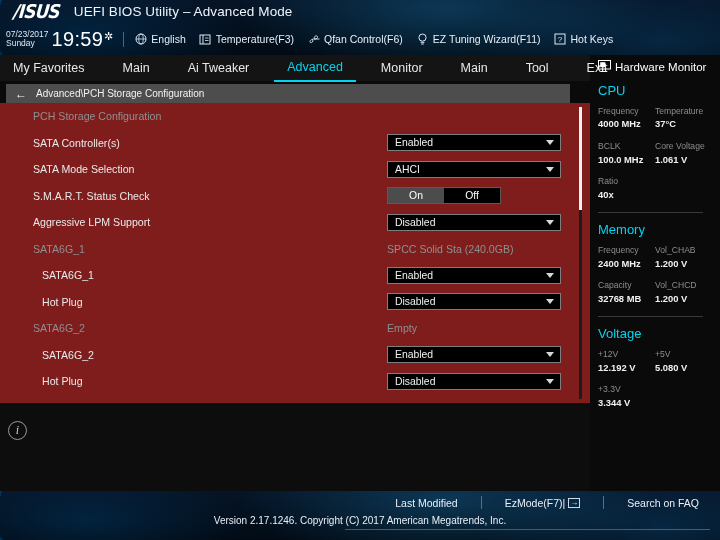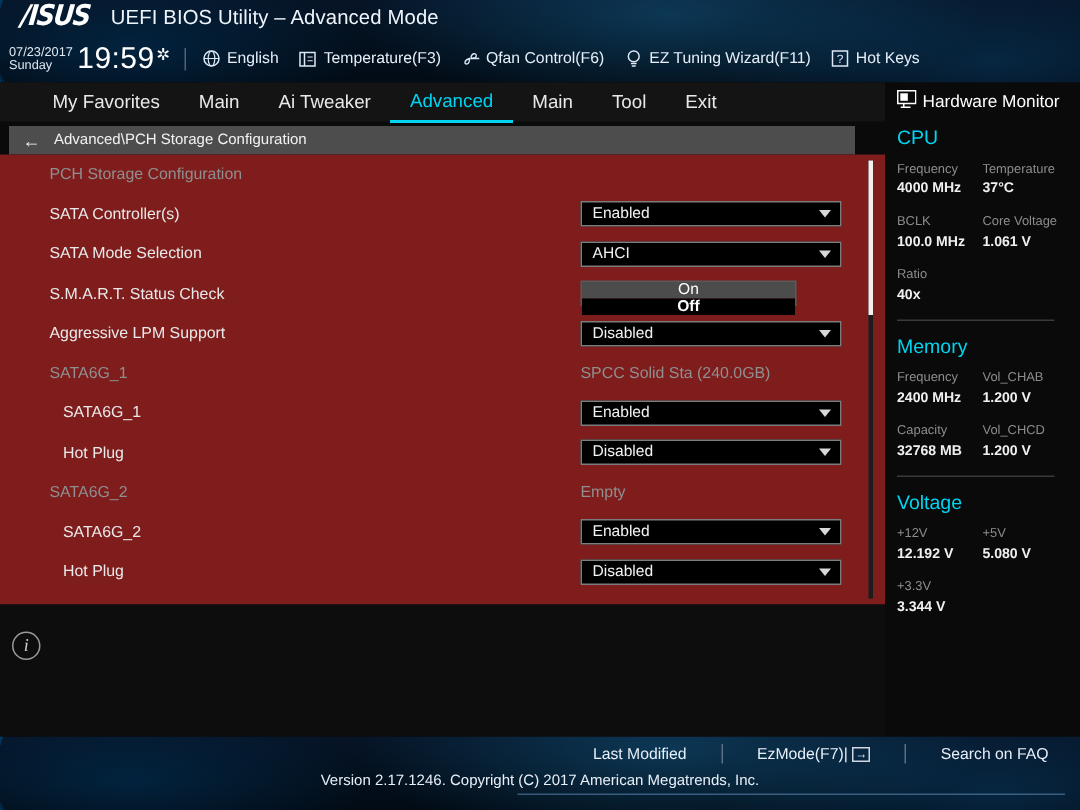--- a/index.html
+++ b/index.html
@@ -42,21 +42,21 @@
   .dt .d2 { font-size:8.5px; }
   .clock { color:#fff; font-size:20px; font-weight:400; letter-spacing:.3px; line-height:1; }
   .gear { color:#fff; font-size:11px; margin-left:1px; margin-top:-6px; }
   .vsep { width:1px; height:15px; background:#50627a; margin:0 10px; }
   .hitem { display:flex; align-items:center; gap:4px; color:#e6eef8; font-size:10.5px; margin-right:13px; white-space:nowrap; }
   .hitem .ic { display:inline-flex; align-items:center; justify-content:center; width:13px; height:13px; }
 
   
   .tabbar {
     position:absolute; left:0; top:55px; width:590px; height:26px;
-    background:#141414; display:flex; align-items:center; padding-left:22px; gap:0;
+    background:#141414; display:flex; align-items:center; gap:12px;
   }
   .tab { color:#e8e8e8; font-size:12.5px; padding:0 13px; line-height:26px; white-space:nowrap; }
   .tab.active { color:#00d4f0; border-bottom:2px solid #00d4f0; }
 
   
   .crumb {
     position:absolute; left:6px; top:84px; width:564px; height:19px;
     background:#4d4d4d; display:flex; align-items:center; gap:9px; padding-left:9px;
     color:#f2f2f2; font-size:10px;
   }
@@ -72,24 +72,24 @@
   .row .txtval { position:absolute; left:387px; color:#8f8f8f; font-size:10.6px; white-space:nowrap; }
 
   .dd {
     position:absolute; left:387px; width:174px; height:17px;
     border:1px solid #7d7d7d; background:#000;
     display:flex; align-items:center; justify-content:space-between; padding:0 6px 0 7px;
   }
   .dd span.v { color:#f2f2f2; font-size:10.4px; }
   .dd .cv { width:0; height:0; border-left:4px solid transparent; border-right:4px solid transparent; border-top:5px solid #d8d8d8; }
 
-  .toggle { position:absolute; left:387px; width:144px; height:17px; display:flex; border:1px solid #5a5a5a;flex-direction:column; }
+  .toggle { position:absolute; left:387px; width:114px; height:17px; display:flex; border:1px solid #5a5a5a; }
   .toggle div { flex:1; display:flex; align-items:center; justify-content:center; font-size:10.4px; color:#fff; }
   .toggle .on { background:#4c4c4c; }
-  .toggle .off { background:#000;font-weight:bold; }
+  .toggle .off { background:#000; }
 
   .scrolltrack { position:absolute; right:8px; top:4px; width:3px; height:292px; background:#1c1c1c; }
   .scrollthumb { position:absolute; right:8px; top:4px; width:3px; height:103px; background:#f0f0f0; }
 
   
   .lower { position:absolute; left:0; top:403px; width:590px; height:88px; background:#0d0d0d; }
   .infoic {
     position:absolute; left:8px; top:421px; width:19px; height:19px; border-radius:50%;
     border:1px solid #9a9a9a; color:#cfcfcf; font-size:12px; font-style:italic;
     display:flex; align-items:center; justify-content:center;
@@ -193,20 +193,21 @@
         <span>Hot Keys</span>
       </div>
     </div>
   </div>
 
   <div class="tabbar">
     <div class="tab">My Favorites</div>
     <div class="tab">Main</div>
     <div class="tab">Ai Tweaker</div>
     <div class="tab active">Advanced</div>
+    <div class="tab">Monitor</div>
     <div class="tab">Main</div>
     <div class="tab">Tool</div>
     <div class="tab">Exit</div>
   </div>
 
   <div class="crumb">
     <span class="arrow">←</span>
     <span>Advanced\PCH Storage Configuration</span>
   </div>
 

